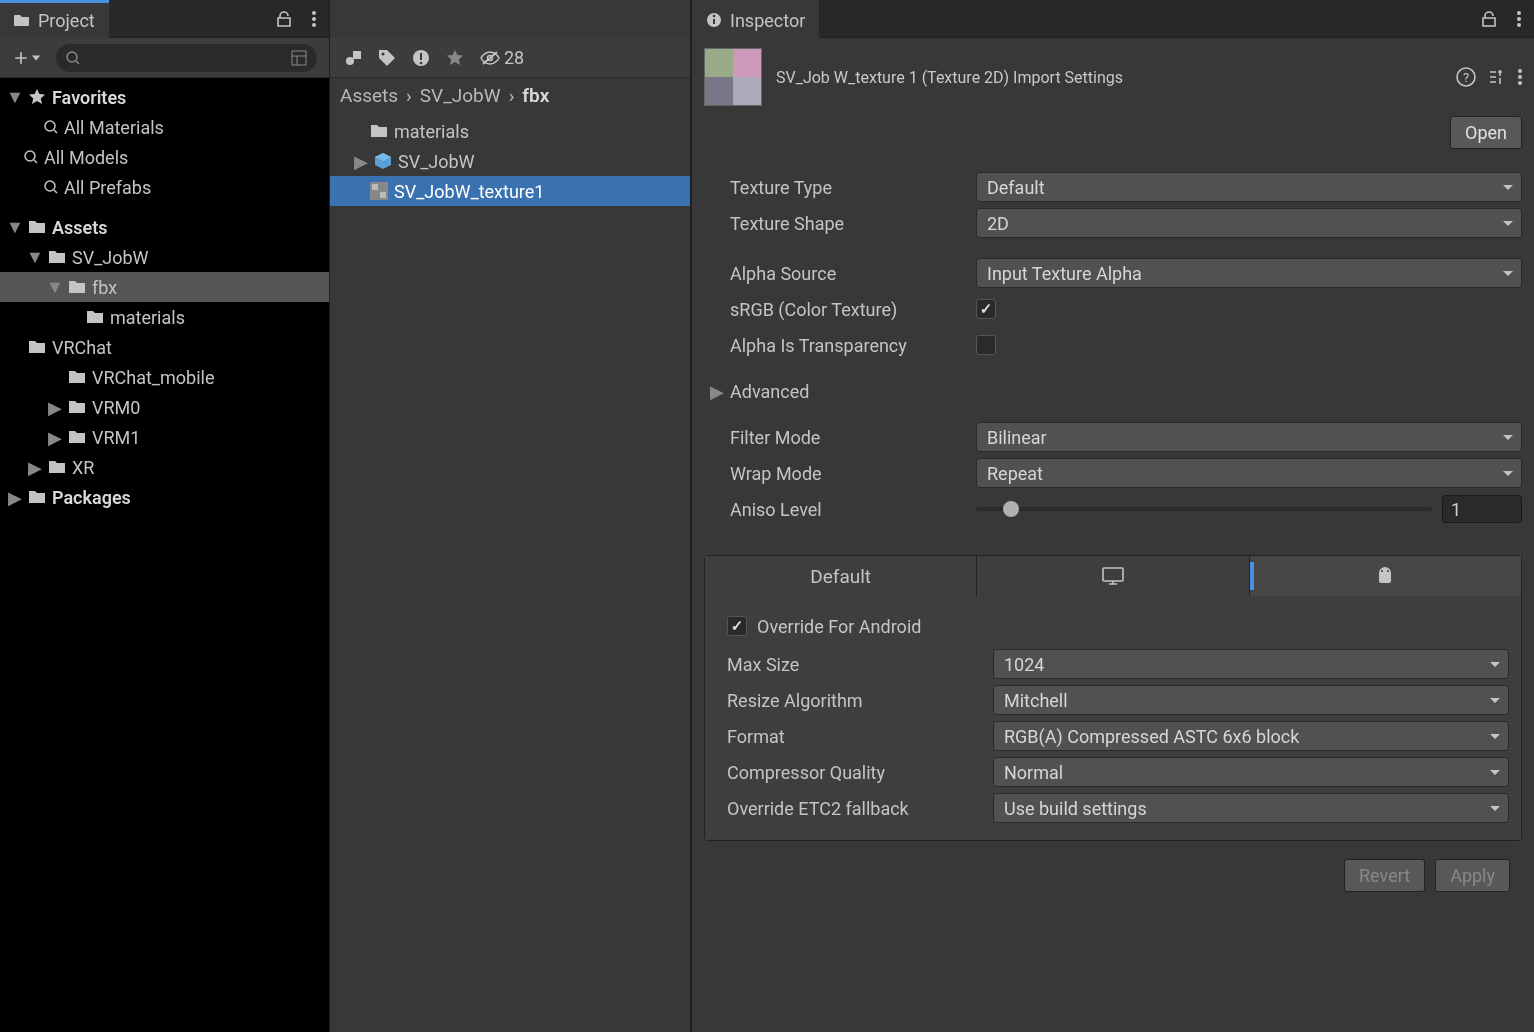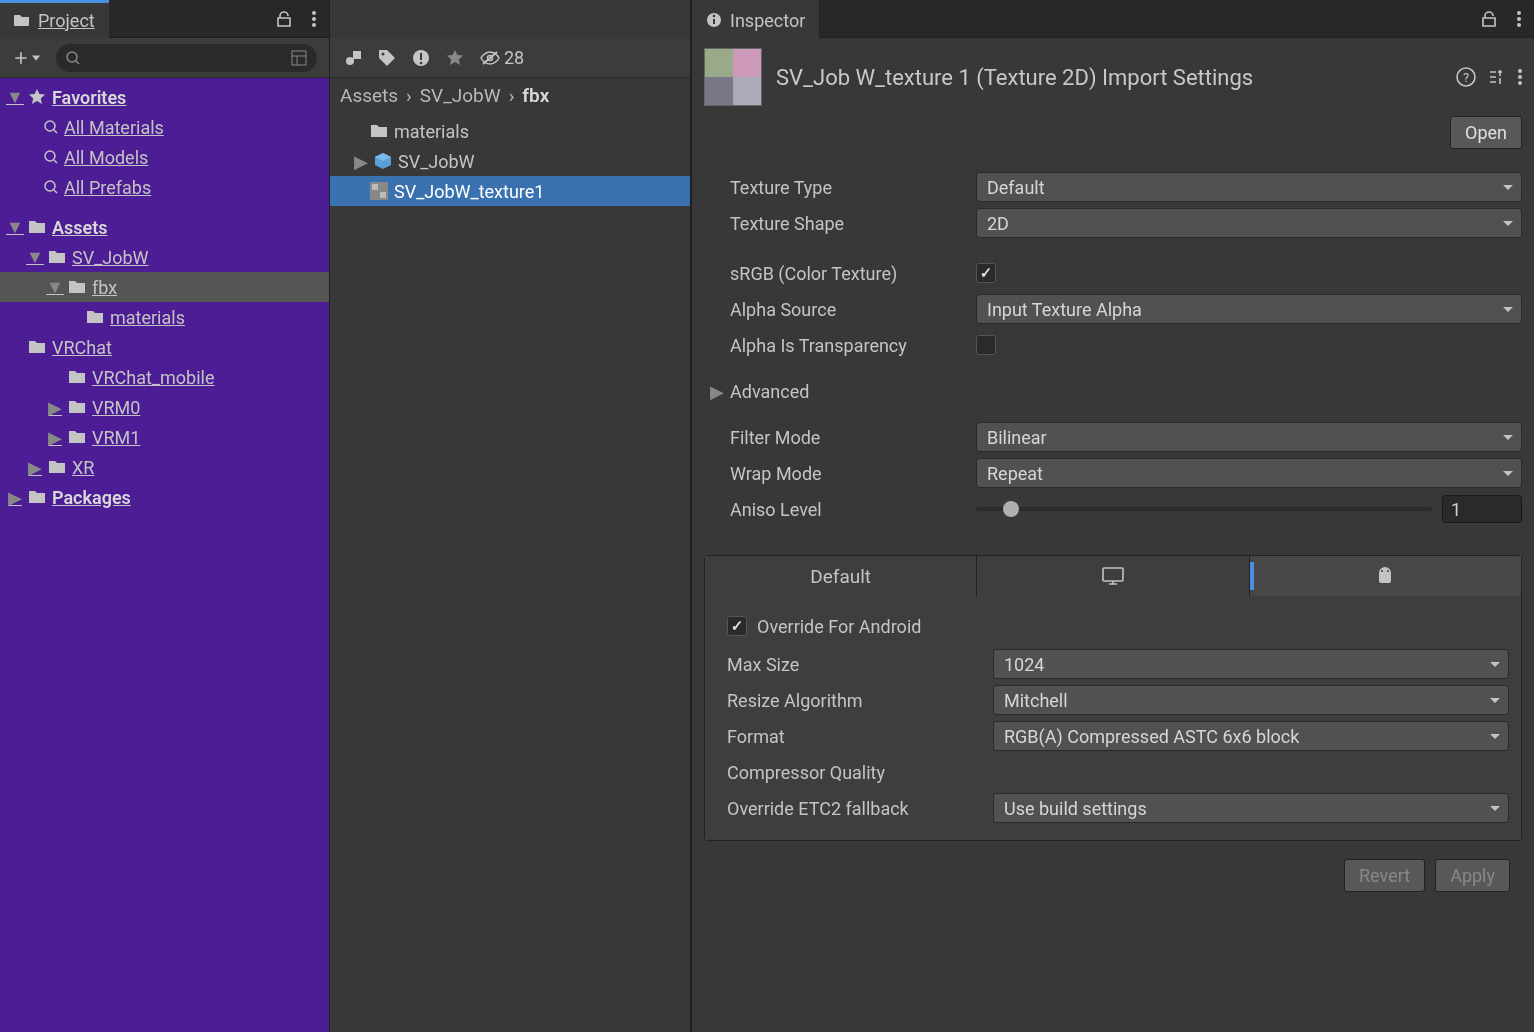--- a/index.html
+++ b/index.html
@@ -5,21 +5,21 @@
 * { margin: 0; padding: 0; box-sizing: border-box; font-family: -apple-system, "Segoe UI", Roboto, Arial, sans-serif; }
 body {
   background: #383838;
   color: #c4c4c4;
   font-size: 18px;
   width: 1534px;
   height: 1032px;
   display: flex;
   overflow: hidden;
 }
-.panel-left { width: 330px; background: #4c1d95; display: flex; flex-direction: column; border-right: 1px solid #1f1f1f; text-decoration: underline; }
+.panel-left { width: 330px; background: #000000; display: flex; flex-direction: column; border-right: 1px solid #1f1f1f; }
 .panel-mid { width: 362px; background: #383838; display: flex; flex-direction: column; border-right: 2px solid #1f1f1f; }
 .panel-right { flex: 1; background: #383838; display: flex; flex-direction: column; }
 
 .tab-header {
   height: 38px;
   background: #282828;
   display: flex;
   align-items: center;
   border-bottom: 1px solid #1f1f1f;
 }
@@ -67,21 +67,21 @@
 .tree-row.sel-blue { background: #3a72b0; color: #fff; }
 .arrow { width: 14px; height: 14px; display: flex; align-items: center; justify-content: center; color: #888; }
 .tree-label { white-space: nowrap; }
 .bold { font-weight: 600; color: #d8d8d8; }
 
 .breadcrumb { height: 34px; display: flex; align-items: center; gap: 8px; padding: 0 10px; color: #b8b8b8; font-size: 19px; }
 
 .inspector-header { padding: 10px 12px; display: flex; align-items: center; gap: 14px; }
 .preview-thumb { width: 58px; height: 58px; background: #555; border: 1px solid #666; flex-shrink: 0; display: flex; flex-wrap: wrap; }
 .preview-thumb div { width: 50%; height: 50%; }
-.header-title { flex: 1; font-size: 22px; color: #c8c8c8; }
+.header-title { flex: 1; font-size: 16px; color: #c8c8c8; }
 .header-icons { display: flex; gap: 12px; align-items: center; }
 .open-row { display: flex; justify-content: flex-end; padding: 0 12px 8px; }
 .btn { background: #585858; border: 1px solid #222; border-radius: 3px; padding: 5px 14px; color: #e0e0e0; font-size: 18px; cursor: pointer; }
 .btn.disabled { color: #888; cursor: default; }
 
 .inspector-body { flex: 1; overflow: auto; padding: 12px 12px 0 12px; }
 .prop-row { display: flex; align-items: center; height: 36px; gap: 12px; }
 .prop-label { width: 260px; padding-left: 26px; color: #c4c4c4; font-size: 18px; }
 .prop-control { flex: 1; }
 .dropdown { height: 30px; background: #515151; border: 1px solid #2a2a2a; border-radius: 3px; display: flex; align-items: center; padding: 0 10px; color: #d6d6d6; font-size: 18px; position: relative; cursor: pointer; }
@@ -164,21 +164,21 @@
         </svg>
       <span class="tree-label bold">Favorites</span>
     </div>
     <div class="tree-row" style="padding-left:44px">
       <svg width="14" height="14" viewBox="0 0 14 14">
           <circle cx="6" cy="6" r="5" fill="none" stroke="#c4c4c4" stroke-width="1.5"></circle>
           <path stroke="#c4c4c4" stroke-width="1.5" d="M10 10l3 3"></path>
         </svg>
       <span class="tree-label">All Materials</span>
     </div>
-    <div class="tree-row" style="padding-left:44px">
+    <div class="tree-row" style="padding-left:24px">
       <svg width="14" height="14" viewBox="0 0 14 14">
           <circle cx="6" cy="6" r="5" fill="none" stroke="#c4c4c4" stroke-width="1.5"></circle>
           <path stroke="#c4c4c4" stroke-width="1.5" d="M10 10l3 3"></path>
         </svg>
       <span class="tree-label">All Models</span>
     </div>
     <div class="tree-row" style="padding-left:44px">
       <svg width="14" height="14" viewBox="0 0 14 14">
           <circle cx="6" cy="6" r="5" fill="none" stroke="#c4c4c4" stroke-width="1.5"></circle>
           <path stroke="#c4c4c4" stroke-width="1.5" d="M10 10l3 3"></path>
@@ -397,29 +397,29 @@
     <div class="prop-row">
       <div class="prop-label">Texture Shape</div>
       <div class="prop-control">
           <div class="dropdown">2D</div>
         </div>
     </div>
 
     <div style="height:14px"></div>
 
     <div class="prop-row">
+      <div class="prop-label">Alpha Source</div>
+      <div class="prop-control">
+          <div class="dropdown">Input Texture Alpha</div>
+        </div>
+    </div>
+    <div class="prop-row">
       <div class="prop-label">sRGB (Color Texture)</div>
       <div class="prop-control">
           <div class="checkbox checked"></div>
-        </div>
-    </div>
-    <div class="prop-row">
-      <div class="prop-label">Alpha Source</div>
-      <div class="prop-control">
-          <div class="dropdown">Input Texture Alpha</div>
         </div>
     </div>
     <div class="prop-row">
       <div class="prop-label">Alpha Is Transparency</div>
       <div class="prop-control">
           <div class="checkbox"></div>
         </div>
     </div>
 
     <div style="height:10px"></div>
@@ -488,20 +488,23 @@
             </div>
         </div>
         <div class="prop-row">
           <div class="prop-label">Format</div>
           <div class="prop-control">
               <div class="dropdown">RGB(A) Compressed ASTC 6x6 block</div>
             </div>
         </div>
         <div class="prop-row">
           <div class="prop-label">Compressor Quality</div>
+          <div class="prop-control">
+              <div class="dropdown">Normal</div>
+            </div>
         </div>
         <div class="prop-row">
           <div class="prop-label">Override ETC2 fallback</div>
           <div class="prop-control">
               <div class="dropdown">Use build settings</div>
             </div>
         </div>
       </div>
     </div>
 

